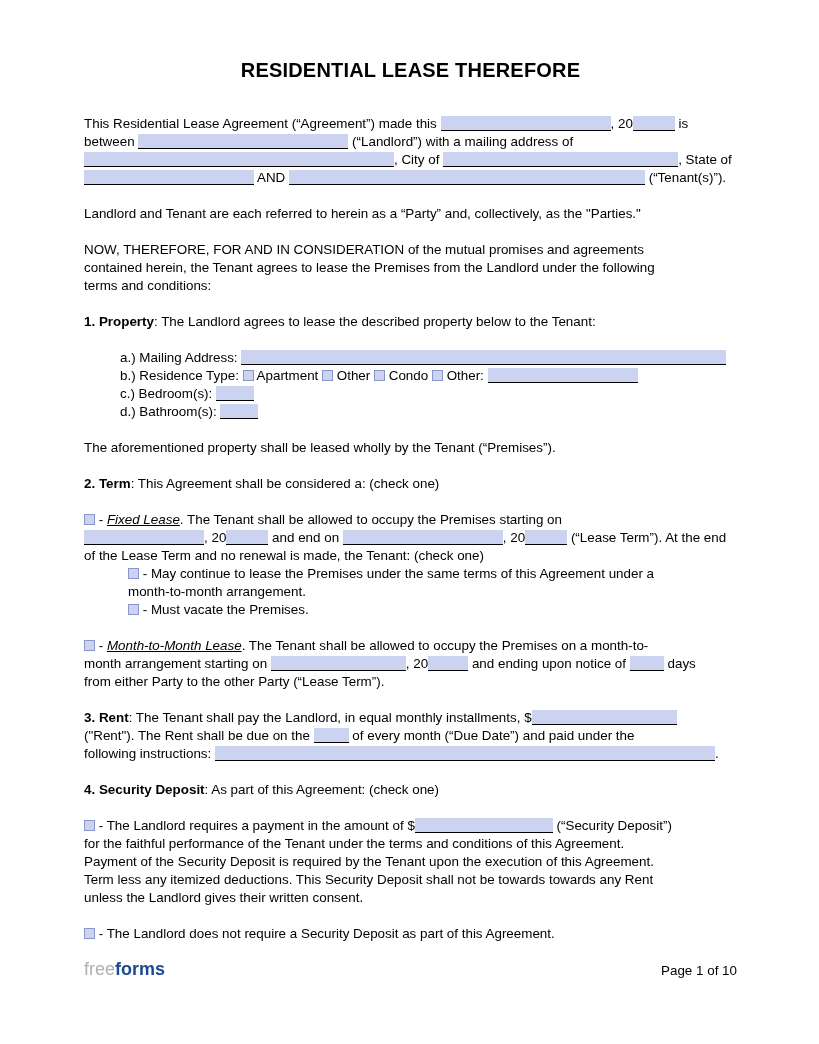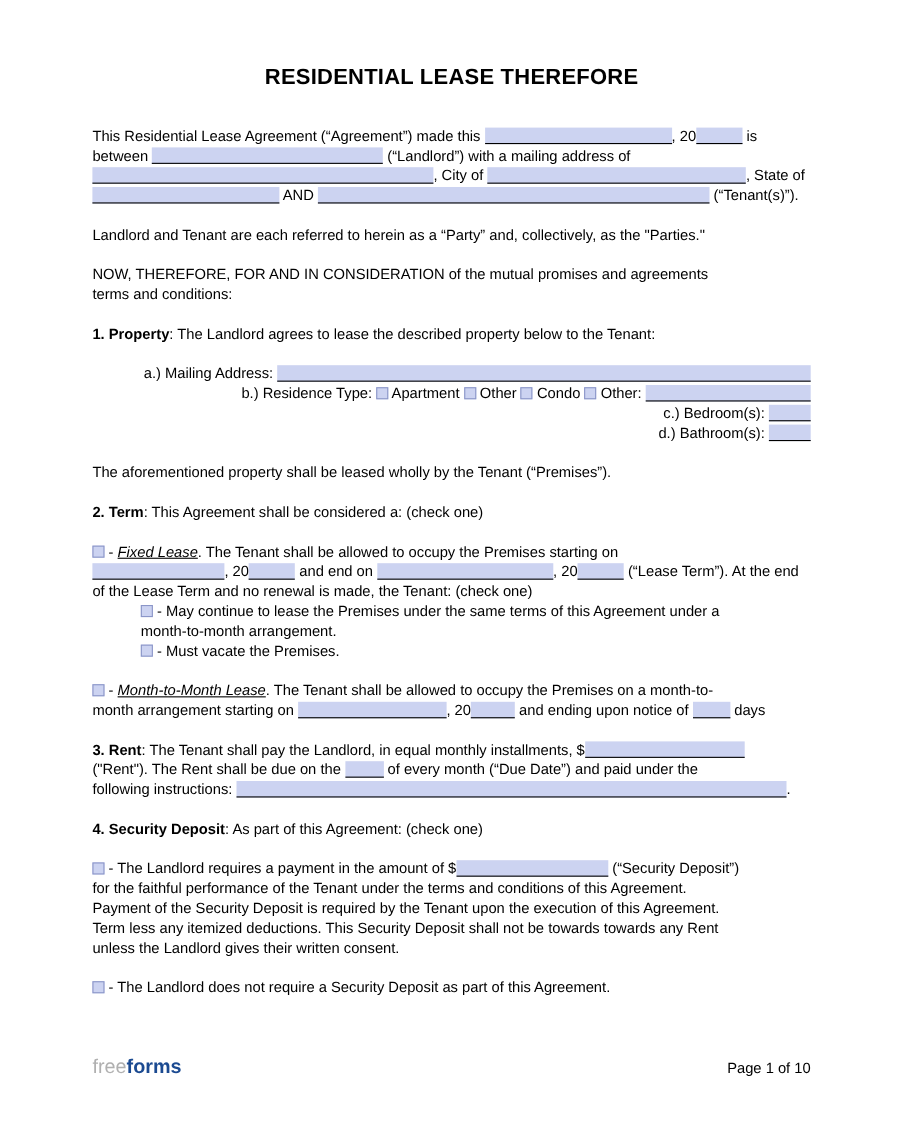--- a/index.html
+++ b/index.html
@@ -24,21 +24,21 @@
     margin: 0 0 33px 0;
     font-size: 20px;
     line-height: 24px;
     font-weight: bold;
     text-align: center;
     letter-spacing: 0.2px;
   }
   .para { margin: 0 0 18px 0; }
   .para:last-child { margin-bottom: 0; }
   .ln { white-space: nowrap; height: 18px; }
-  .indent1 { padding-left: 36px; text-align: right; }
+  .indent1 { padding-left: 36px; }
   .indent2 { padding-left: 44px; }
   b { font-weight: bold; }
   .iu { font-style: italic; text-decoration: underline; }
   .field {
     display: inline-block;
     height: 14px;
     background: var(--field-fill, #ccd3f1);
     border-bottom: 1px solid var(--field-underline, #000);
     vertical-align: -3px;
   }
@@ -78,20 +78,21 @@
       <div class="ln"><span class="field" style="width:310px"></span><span>, City of </span><span class="field" style="width:235px"></span><span>, State of</span></div>
       <div class="ln"><span class="field" style="width:170px"></span><span> AND </span><span class="field" style="width:356px"></span><span> (“Tenant(s)”).</span></div>
     </div>
 
     <div class="para">
       <div class="ln"><span>Landlord and Tenant are each referred to herein as a “Party” and, collectively, as the "Parties."</span></div>
     </div>
 
     <div class="para">
       <div class="ln"><span>NOW, THEREFORE, FOR AND IN CONSIDERATION of the mutual promises and agreements</span></div>
+      <div class="ln"><span>contained herein, the Tenant agrees to lease the Premises from the Landlord under the following</span></div>
       <div class="ln"><span>terms and conditions:</span></div>
     </div>
 
     <div class="para">
       <div class="ln"><b>1. Property</b><span>: The Landlord agrees to lease the described property below to the Tenant:</span></div>
     </div>
 
     <div class="para">
       <div class="ln indent1"><span>a.)  Mailing Address: </span><span class="field" style="width:485px"></span></div>
       <div class="ln indent1"><span>b.)  Residence Type: </span><span class="cb"></span><span> Apartment </span><span class="cb"></span><span> Other </span><span class="cb"></span><span> Condo </span><span class="cb"></span><span> Other: </span><span class="field" style="width:150px"></span></div>
@@ -112,20 +113,21 @@
       <div class="ln"><span class="field" style="width:120px"></span><span>, 20</span><span class="field" style="width:42px"></span><span> and end on </span><span class="field" style="width:160px"></span><span>, 20</span><span class="field" style="width:42px"></span><span> (“Lease Term”). At the end</span></div>
       <div class="ln"><span>of the Lease Term and no renewal is made, the Tenant: (check one)</span></div>
       <div class="ln indent2"><span class="cb"></span><span> - May continue to lease the Premises under the same terms of this Agreement under a</span></div>
       <div class="ln indent2"><span>month-to-month arrangement.</span></div>
       <div class="ln indent2"><span class="cb"></span><span> - Must vacate the Premises.</span></div>
     </div>
 
     <div class="para">
       <div class="ln"><span class="cb"></span><span> - </span><span class="iu">Month-to-Month Lease</span><span>. The Tenant shall be allowed to occupy the Premises on a month-to-</span></div>
       <div class="ln"><span>month arrangement starting on </span><span class="field" style="width:135px"></span><span>, 20</span><span class="field" style="width:40px"></span><span> and ending upon notice of </span><span class="field" style="width:34px"></span><span> days</span></div>
+      <div class="ln"><span>from either Party to the other Party (“Lease Term”).</span></div>
     </div>
 
     <div class="para">
       <div class="ln"><b>3. Rent</b><span>: The Tenant shall pay the Landlord, in equal monthly installments, $</span><span class="field" style="width:145px"></span></div>
       <div class="ln"><span>("Rent"). The Rent shall be due on the </span><span class="field" style="width:35px"></span><span> of every month (“Due Date”) and paid under the</span></div>
       <div class="ln"><span>following instructions: </span><span class="field" style="width:500px"></span><span>.</span></div>
     </div>
 
     <div class="para">
       <div class="ln"><b>4. Security Deposit</b><span>: As part of this Agreement: (check one)</span></div>

